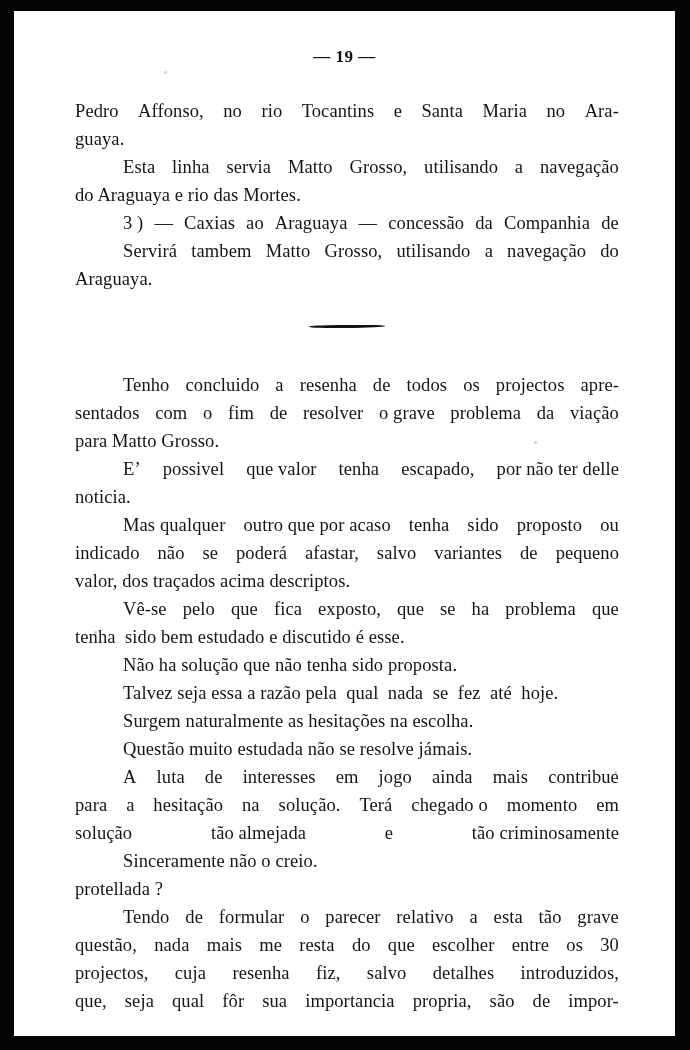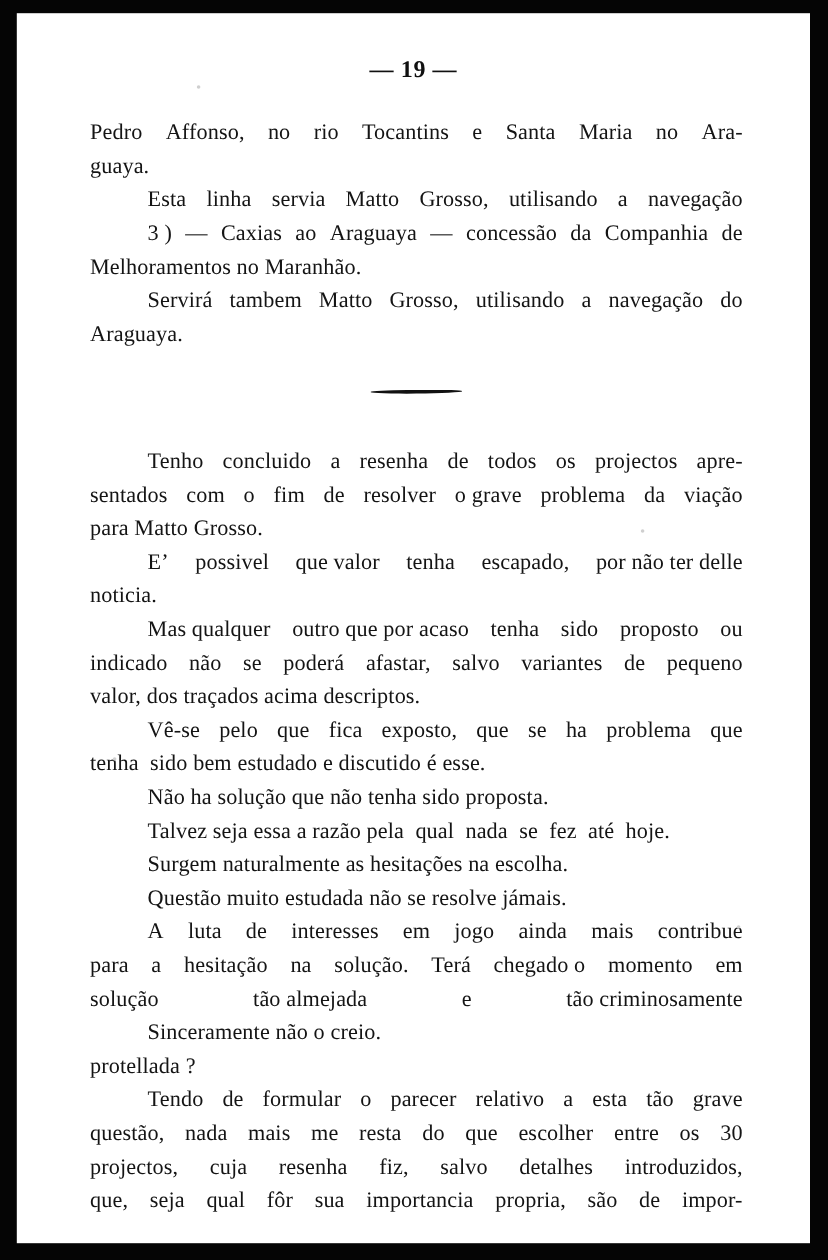--- a/index.html
+++ b/index.html
@@ -36,21 +36,21 @@
     overflow: hidden;
   }
 
   
   .folio {
     position: absolute;
     left: 0;
     top: 36px;
     width: 661px;
     text-align: center;
-    font-size: 20px;
+    font-size: 17px;
     font-weight: bold;
     letter-spacing: 0.5px;
     color: #101010;
   }
 
   
   .textblock {
     position: absolute;
     left: 61px;   
     top: 86px;
@@ -130,33 +130,33 @@
         <div class="line just indent">
           <span>Esta</span>
           <span>linha</span>
           <span>servia</span>
           <span>Matto</span>
           <span>Grosso,</span>
           <span>utilisando</span>
           <span>a</span>
           <span>navegação</span>
         </div>
+        <div class="line">do Araguaya e rio das Mortes.</div>
         <div class="line just indent">
           <span>3 )</span>
           <span>—</span>
           <span>Caxias</span>
           <span>ao</span>
           <span>Araguaya</span>
           <span>—</span>
           <span>concessão</span>
           <span>da</span>
           <span>Companhia</span>
           <span>de</span>
         </div>
-        <div class="line">Melhoramentos no Maranhão.</div>
         <div class="line just indent">
           <span>Servirá</span>
           <span>tambem</span>
           <span>Matto</span>
           <span>Grosso,</span>
           <span>utilisando</span>
           <span>a</span>
           <span>navegação</span>
           <span>do</span>
         </div>

